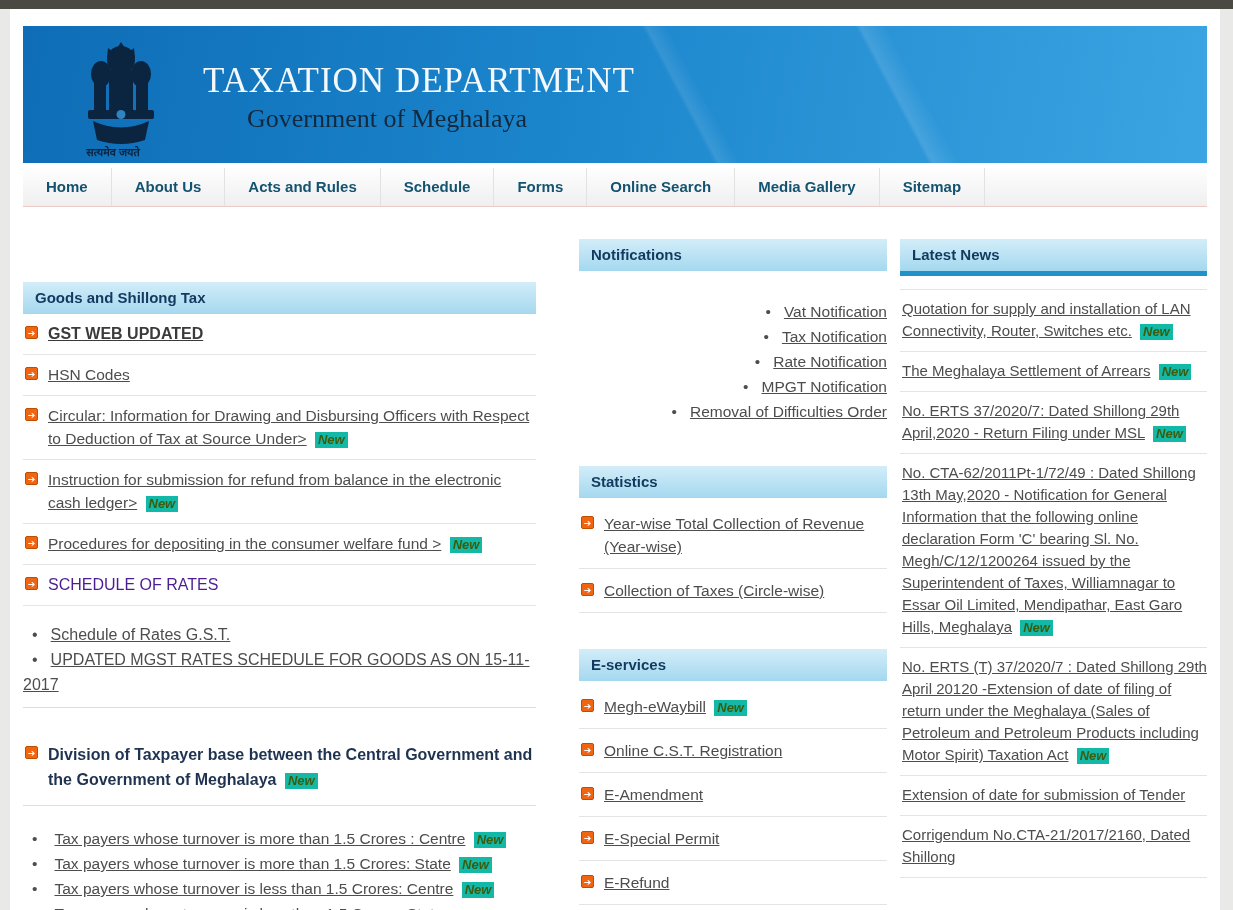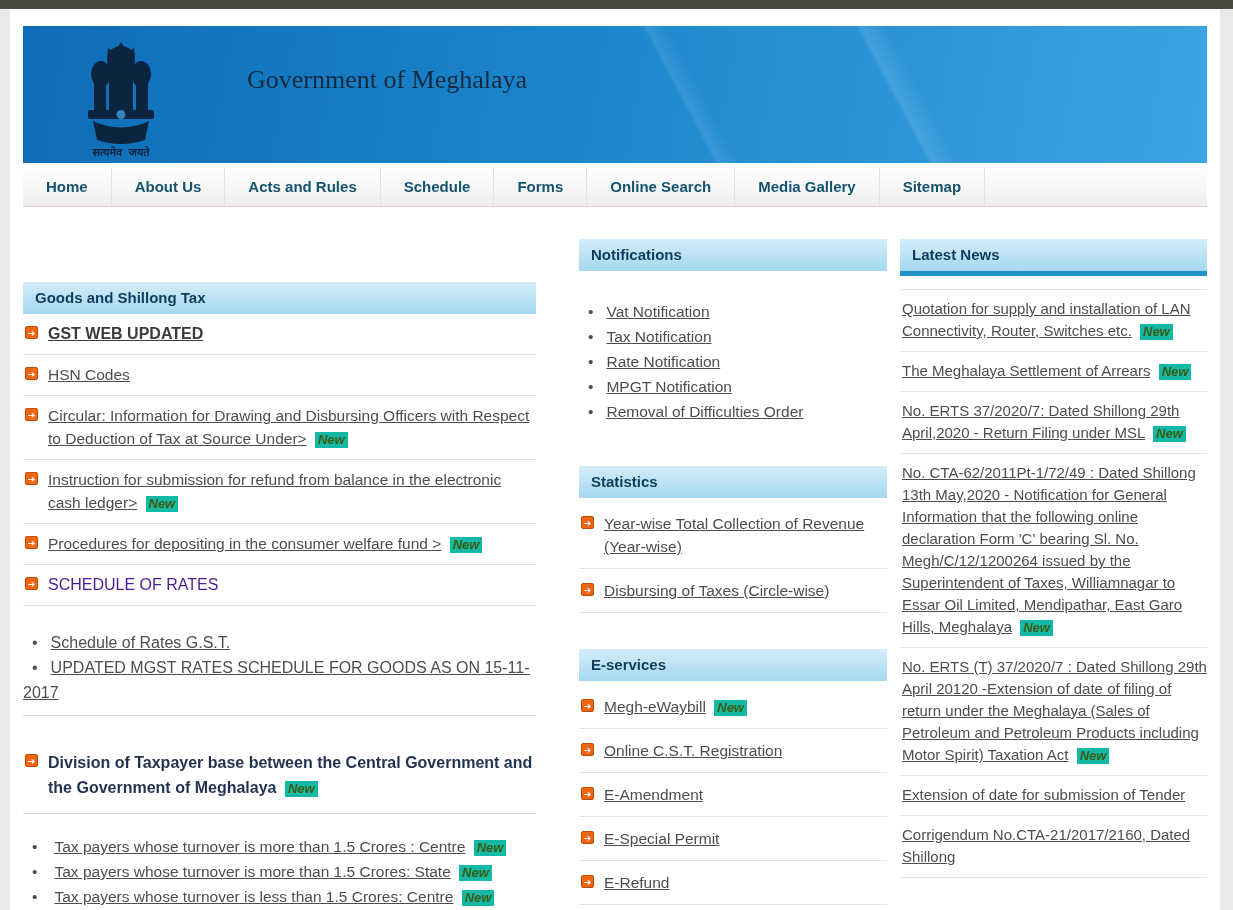--- a/index.html
+++ b/index.html
@@ -19,22 +19,22 @@
   .site-header {
     position:relative; height:137px;
     background:
       linear-gradient(62deg, rgba(255,255,255,0) 55%, rgba(255,255,255,0.10) 55.4%, rgba(255,255,255,0) 57%),
       linear-gradient(62deg, rgba(255,255,255,0) 72%, rgba(255,255,255,0.12) 72.4%, rgba(255,255,255,0) 74.5%),
       linear-gradient(100deg,#0e6db6 0%, #1b85cc 45%, #3ba4e2 100%);
     overflow:hidden;
   }
   .emblem { position:absolute; left:52px; top:8px; width:92px; height:112px; }
   .emblem svg { width:100%; height:100%; }
-  .motto { position:absolute; left:40px; top:118px; width:116px; text-align:center;
-           font-size:11px; color:#0b2440; font-weight:bold;font-family:Liberation Mono, monospace; }
+  .motto { position:absolute; left:32px; top:118px; width:116px; text-align:center;
+           font-size:11px; color:#0b2440; font-weight:bold; }
   .title-block { position:absolute; left:180px; top:36px; }
   .site-title {
     font-family:"Liberation Serif","DejaVu Serif",serif;
     font-size:35px; color:#f3f8fc; letter-spacing:1px; font-weight:normal; line-height:1.1;
   }
   .site-subtitle {
     font-family:"Liberation Serif","DejaVu Serif",serif;
     font-size:26px; color:#12293e; margin-top:3px; font-weight:normal;margin-left:44px;
   }
   
@@ -76,32 +76,32 @@
   .new-badge {
     display:inline-block; background:#14b8a6; color:#3c5c0d;
     font-weight:bold; font-style:italic; font-size:13px;
     padding:0 3px; margin-left:4px; line-height:16px; vertical-align:baseline;
   }
   
   ul.bullets { list-style:none; }
   ul.bullets li { line-height:25px; }
   ul.bullets li::before { content:"\2022"; margin:0 13px 0 9px; color:#4d4d4d; }
   
-  .gst-bullets { margin-top:24px; padding-bottom:10px; border-bottom:1px solid #dcdcdc; font-size:16px; }
+  .gst-bullets { margin-top:16px; padding-bottom:10px; border-bottom:1px solid #dcdcdc; font-size:16px; }
   .division {
     display:flex; gap:10px; margin-top:34px; padding:0 0 13px 2px;
     border-bottom:1px solid #e0e0e0;
     font-size:16px; font-weight:bold; color:#1f3350; line-height:25px;
   }
   .taxpayer-bullets { margin-top:20px; font-size:15.5px; }
   ul.bullets li { padding:0; }
   
   .section { margin-bottom:0; }
   .notif-list { margin:28px 0 42px 0; font-size:15.5px; }
-  .notif-list li { line-height:26px; }
+  .notif-list li { line-height:26px;text-align:right; }
   .mid-items { margin-top:4px; }
   .mid-items .arrow-item { padding:10px 0 10px 2px; }
   .sec-gap { height:36px; }
   
   .news-list { margin-top:13px; border-top:1px solid #e4e4e4; }
   .news-item { padding:8px 0 9px 2px; border-bottom:1px solid #e4e4e4; font-size:15px; line-height:22px; }
 </style>
 </head>
 <body>
 
@@ -121,20 +121,21 @@
           <rect x="19" y="48" width="12" height="28"></rect>
           <rect x="61" y="48" width="12" height="28"></rect>
           <rect x="13" y="76" width="66" height="9" rx="2"></rect>
           <path d="M18 87 Q46 100 74 87 L70 106 Q46 114 22 106 Z"></path>
         </g>
         <circle cx="46" cy="80.5" r="4.5" fill="#2f84c2"></circle>
       </svg>
     </div>
     <div class="motto">सत्यमेव जयते</div>
     <div class="title-block">
+      <div class="site-title">TAXATION DEPARTMENT</div>
       <div class="site-subtitle">Government of Meghalaya</div>
     </div>
   </div>
 
   <div class="nav">
 
       <div class="nav-item">Home</div>
 
       <div class="nav-item">About Us</div>
 
@@ -273,21 +274,21 @@
               <span class="arrow-icon">➔</span>
               <span>
                 <a class="lnk">Year-wise Total Collection of Revenue (Year-wise)</a>
                 
               </span>
             </div>
 
             <div class="arrow-item">
               <span class="arrow-icon">➔</span>
               <span>
-                <a class="lnk">Disbursing of Taxes (Circle-wise)</a>
+                <a class="lnk">Collection of Taxes (Circle-wise)</a>
                 
               </span>
             </div>
           </div>
       </div>
 
       <div class="sec-gap"></div>
 
       <div class="section">
         <div class="sec-head">E-services</div>

